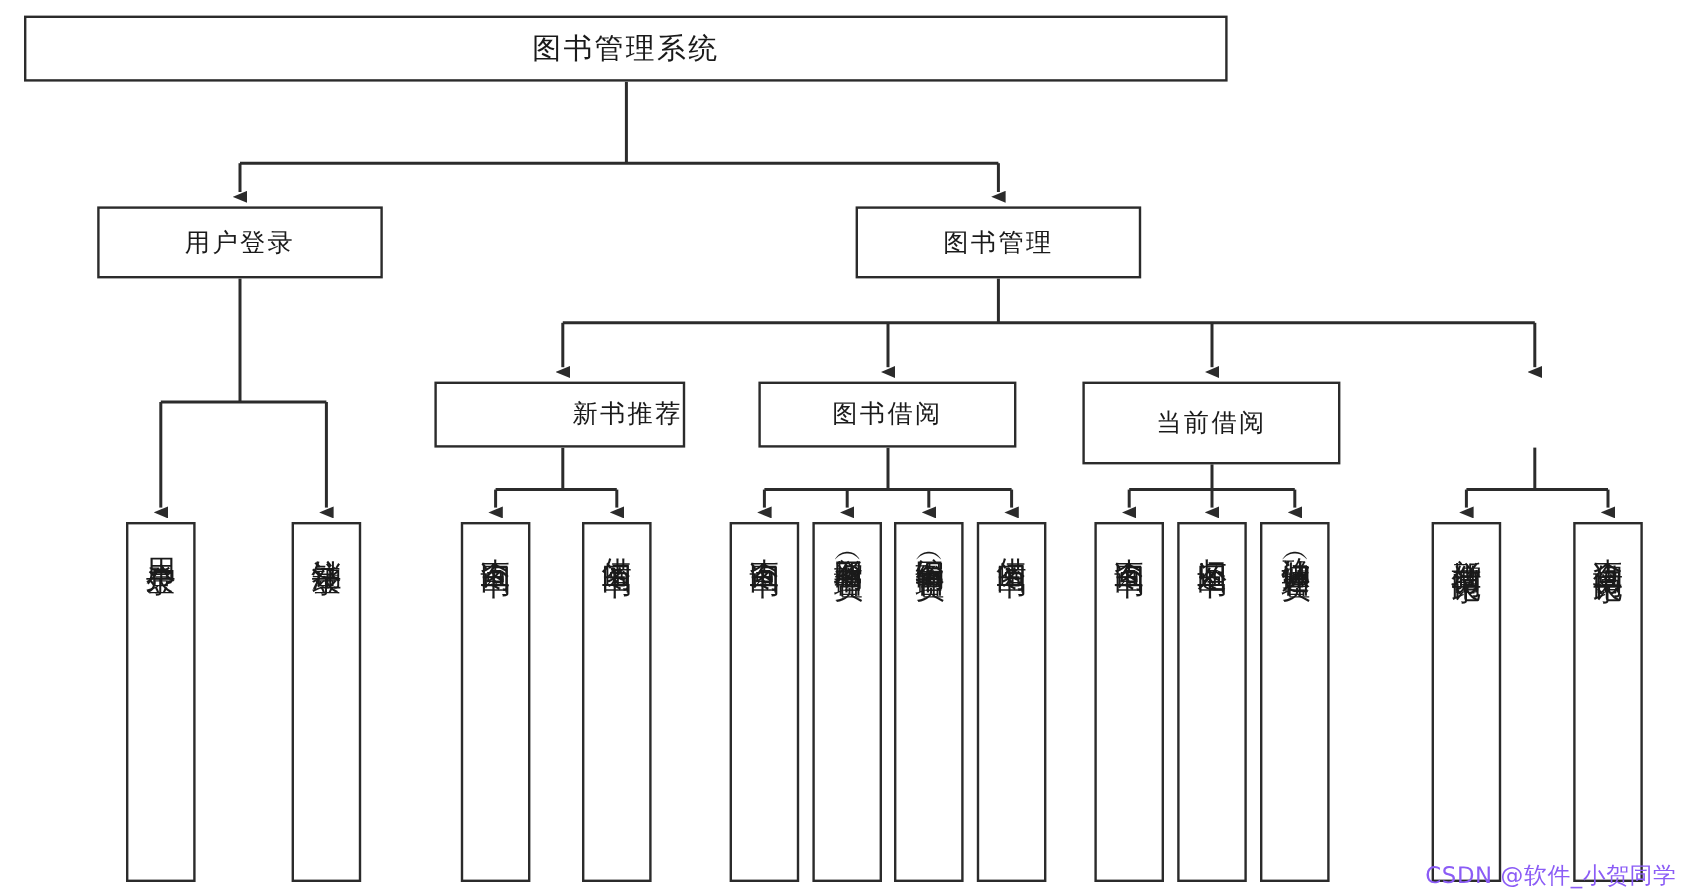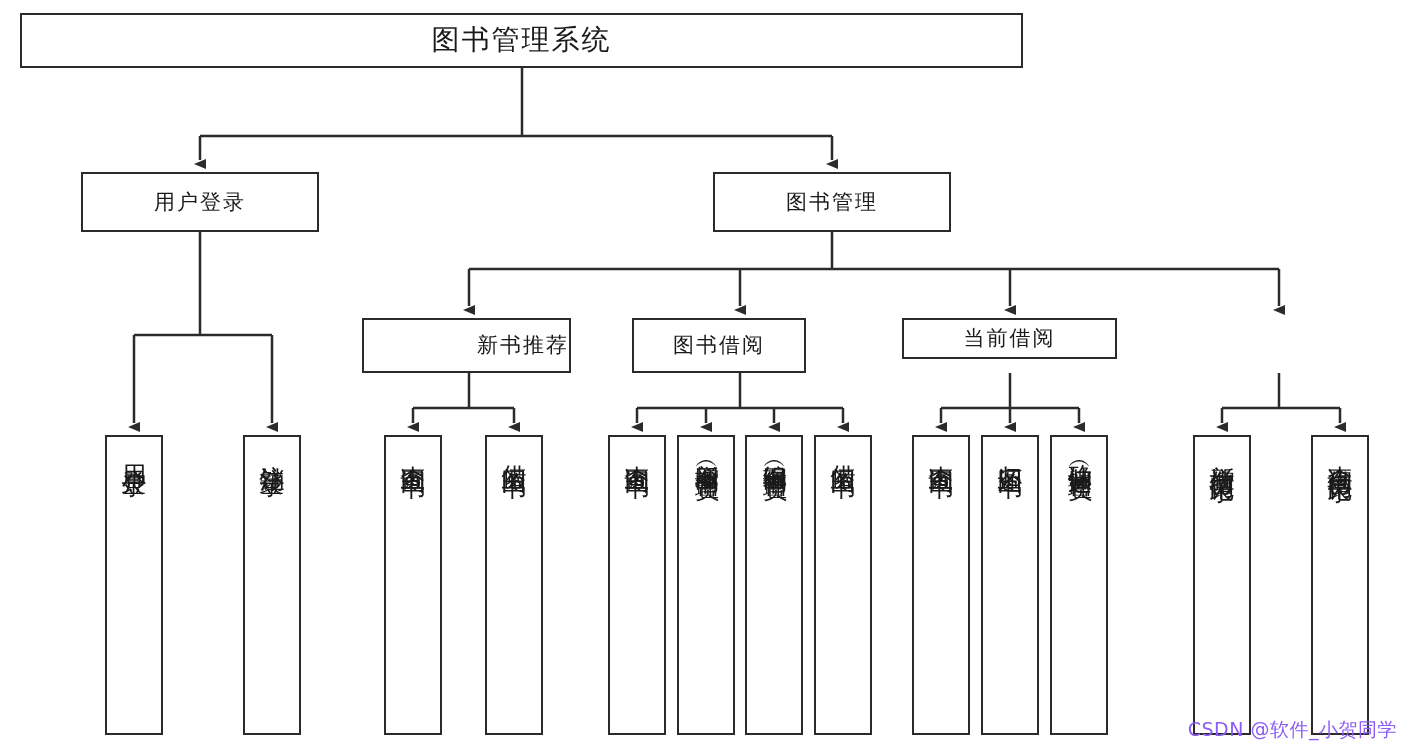--- a/index.html
+++ b/index.html
@@ -39,21 +39,21 @@
     display: block;
     text-align: center;
     line-height: 1.08;
     letter-spacing: 1px;
   }
   .node.horizontal .label {
     font-size: 21px;
     letter-spacing: 2px;
   }
   .node.root .label {
-    font-size: 28px;
+    font-size: 24px;
     letter-spacing: 2px;
   }
   .node.vertical {
     align-items: flex-start;
     padding-top: 8px;
   }
   .node.vertical .label {
     writing-mode: vertical-rl;
     text-orientation: upright;
     font-size: 25px;
@@ -141,24 +141,24 @@
   <div class="node horizontal" style="left:81px; top:172px; width:238px; height:60px;">
     <span class="label">用户登录</span>
   </div>
   <div class="node horizontal" style="left:713px; top:172px; width:238px; height:60px;">
     <span class="label">图书管理</span>
   </div>
 
   <div class="node horizontal" style="left:362px; top:318px; width:209px; height:55px;justify-content:flex-end;">
     <span class="label">新书推荐</span>
   </div>
-  <div class="node horizontal" style="left:632px; top:318px; width:174px; height:55px;">
+  <div class="node horizontal" style="left:632px; top:318px; width:215px; height:55px;">
     <span class="label">图书借阅</span>
   </div>
-  <div class="node horizontal" style="left:902px; top:318px; width:215px; height:41px;">
+  <div class="node horizontal" style="left:902px; top:318px; width:215px; height:69px;">
     <span class="label">当前借阅</span>
   </div>
 
   <div class="node vertical" style="left:105px; top:435px; width:58px; height:300px;">
     <span class="label">用户登录</span>
   </div>
   <div class="node vertical" style="left:243px; top:435px; width:58px; height:300px;">
     <span class="label">注销登录</span>
   </div>
 

